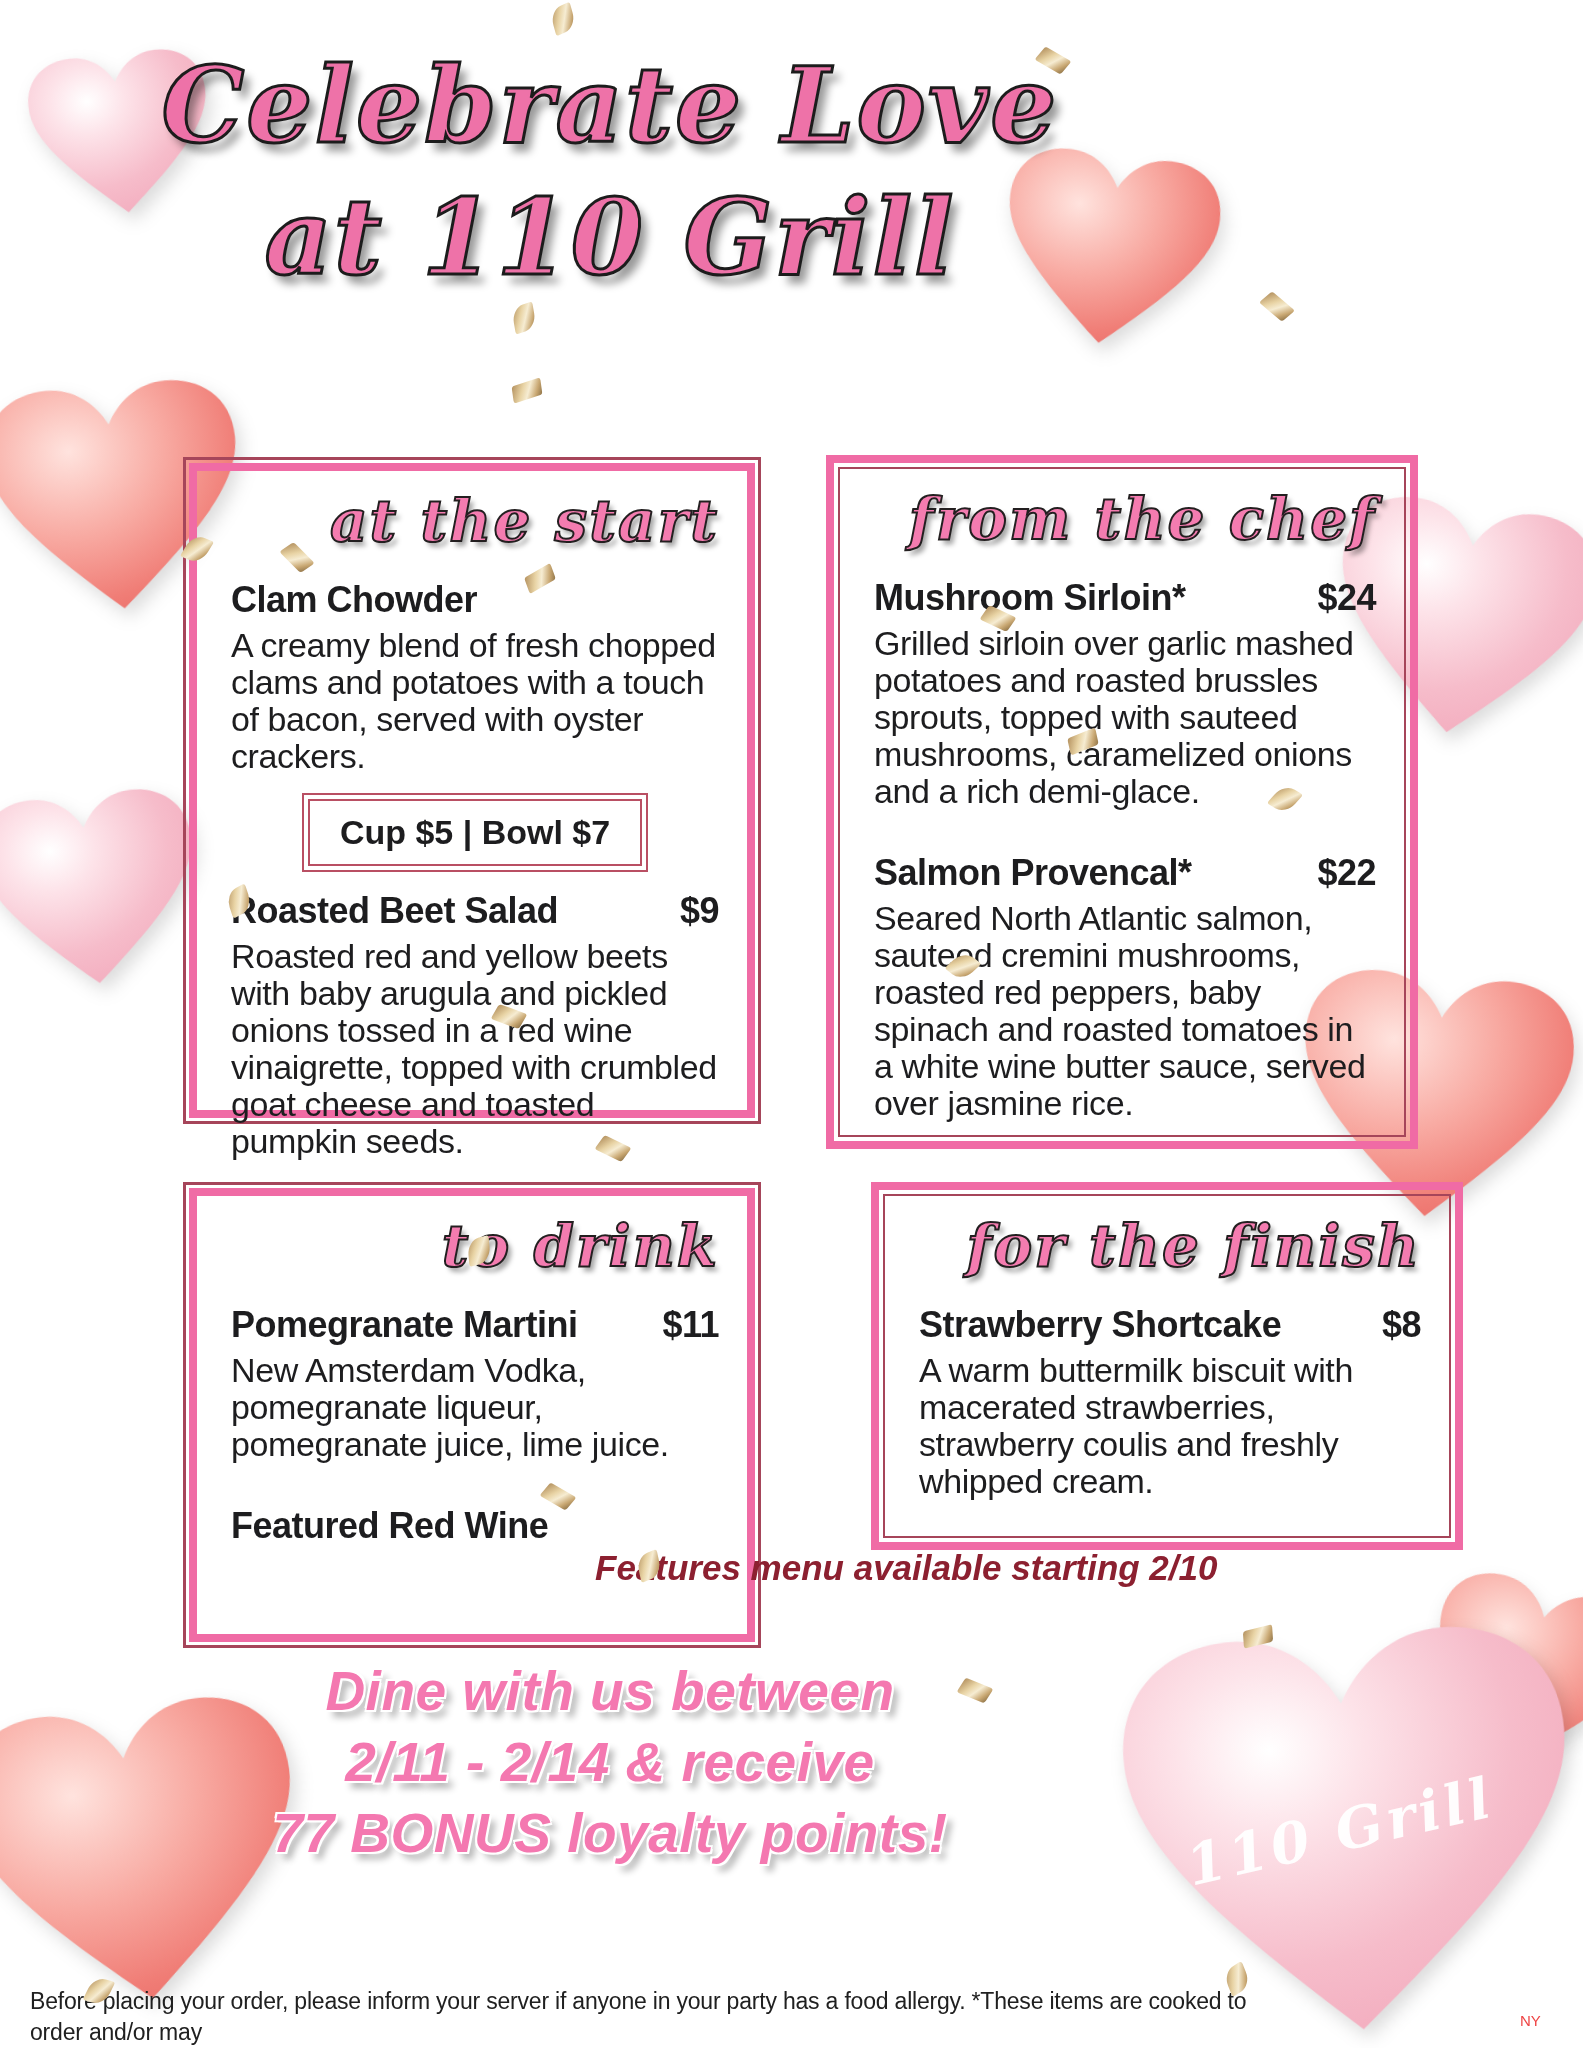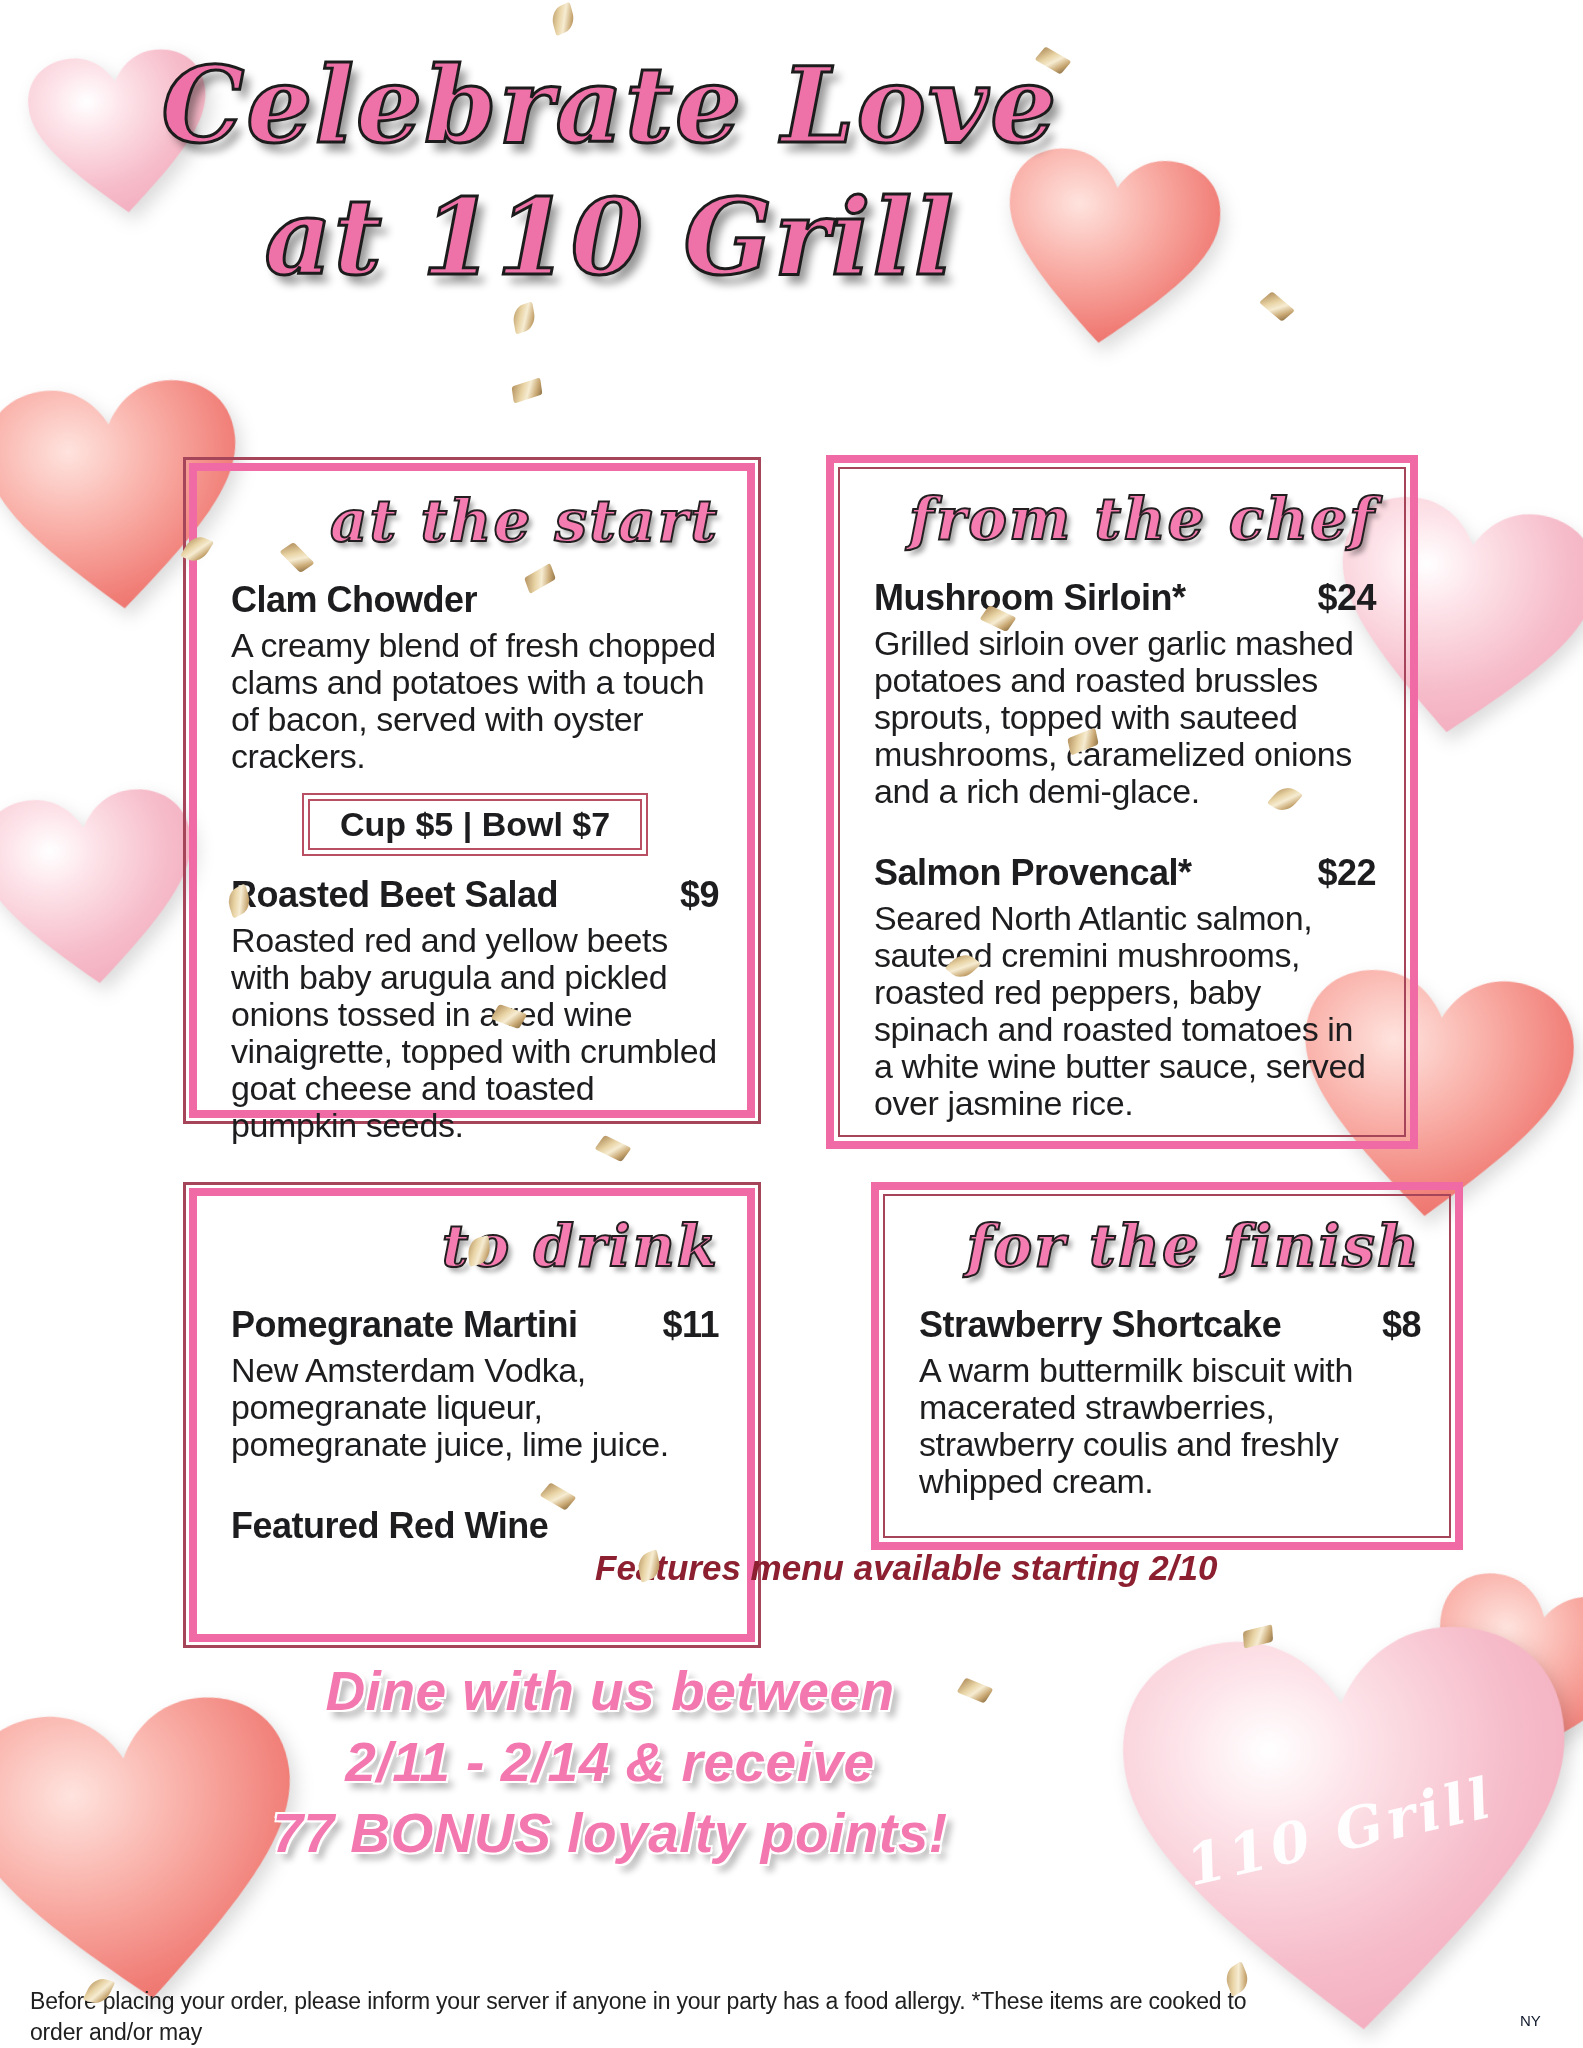--- a/index.html
+++ b/index.html
@@ -44,21 +44,21 @@
   .item-row {
     display:flex; justify-content:space-between; align-items:baseline;
     font-size:36px; font-weight:bold; letter-spacing:-0.5px; margin-top:2px;text-align:right;
   }
   .desc {
     font-size:34px; line-height:37px; letter-spacing:-0.4px; margin:6px 0 0 0;
   }
   .gap { height:40px; }
 
   .price-pill {
-    width:fit-content; margin:24px auto 24px auto; padding:4px 30px;
+    width:fit-content; margin:24px auto 24px auto; padding:12px 30px;
     border:2px solid #b94f63; outline:2px solid #b94f63; outline-offset:4px;
     font-size:34px; font-weight:bold; background:#ffffff;
   }
 
   
   .features-note {
     position:absolute; left:595px; top:1548px; z-index:3;
     font-size:35px; font-weight:bold; font-style:italic; color:#8c2030;
     white-space:nowrap;
   }
@@ -68,21 +68,21 @@
     font-weight:bold; font-style:italic; color:#f478b0; letter-spacing:0.5px;
     text-shadow:
       -2px -2px 0 #ffffff, 2px -2px 0 #ffffff, -2px 2px 0 #ffffff, 2px 2px 0 #ffffff,
       6px 7px 7px rgba(0,0,0,0.30);
   }
   .disclaimer {
     position:absolute; left:30px; top:1986px; width:1270px; z-index:3;
     font-size:23px; line-height:31px; color:#202020; letter-spacing:-0.2px;
   }
   .disclaimer span { display:block; }
-  .region-code { position:absolute; left:1520px; top:2012px; font-size:15px; color:#0f172a; z-index:3; }
+  .region-code { position:absolute; left:1520px; top:2012px; font-size:15px; color:#ef4444; z-index:3; }
 
   .heart-logo-text {
     position:absolute; left:1130px; top:1798px; width:420px; z-index:3;
     text-align:center; transform:rotate(-13deg);
     font-size:56px; color:rgba(255,255,255,0.95); letter-spacing:4px;
     white-space:nowrap;
   }
 </style>
 </head>
 <body>

